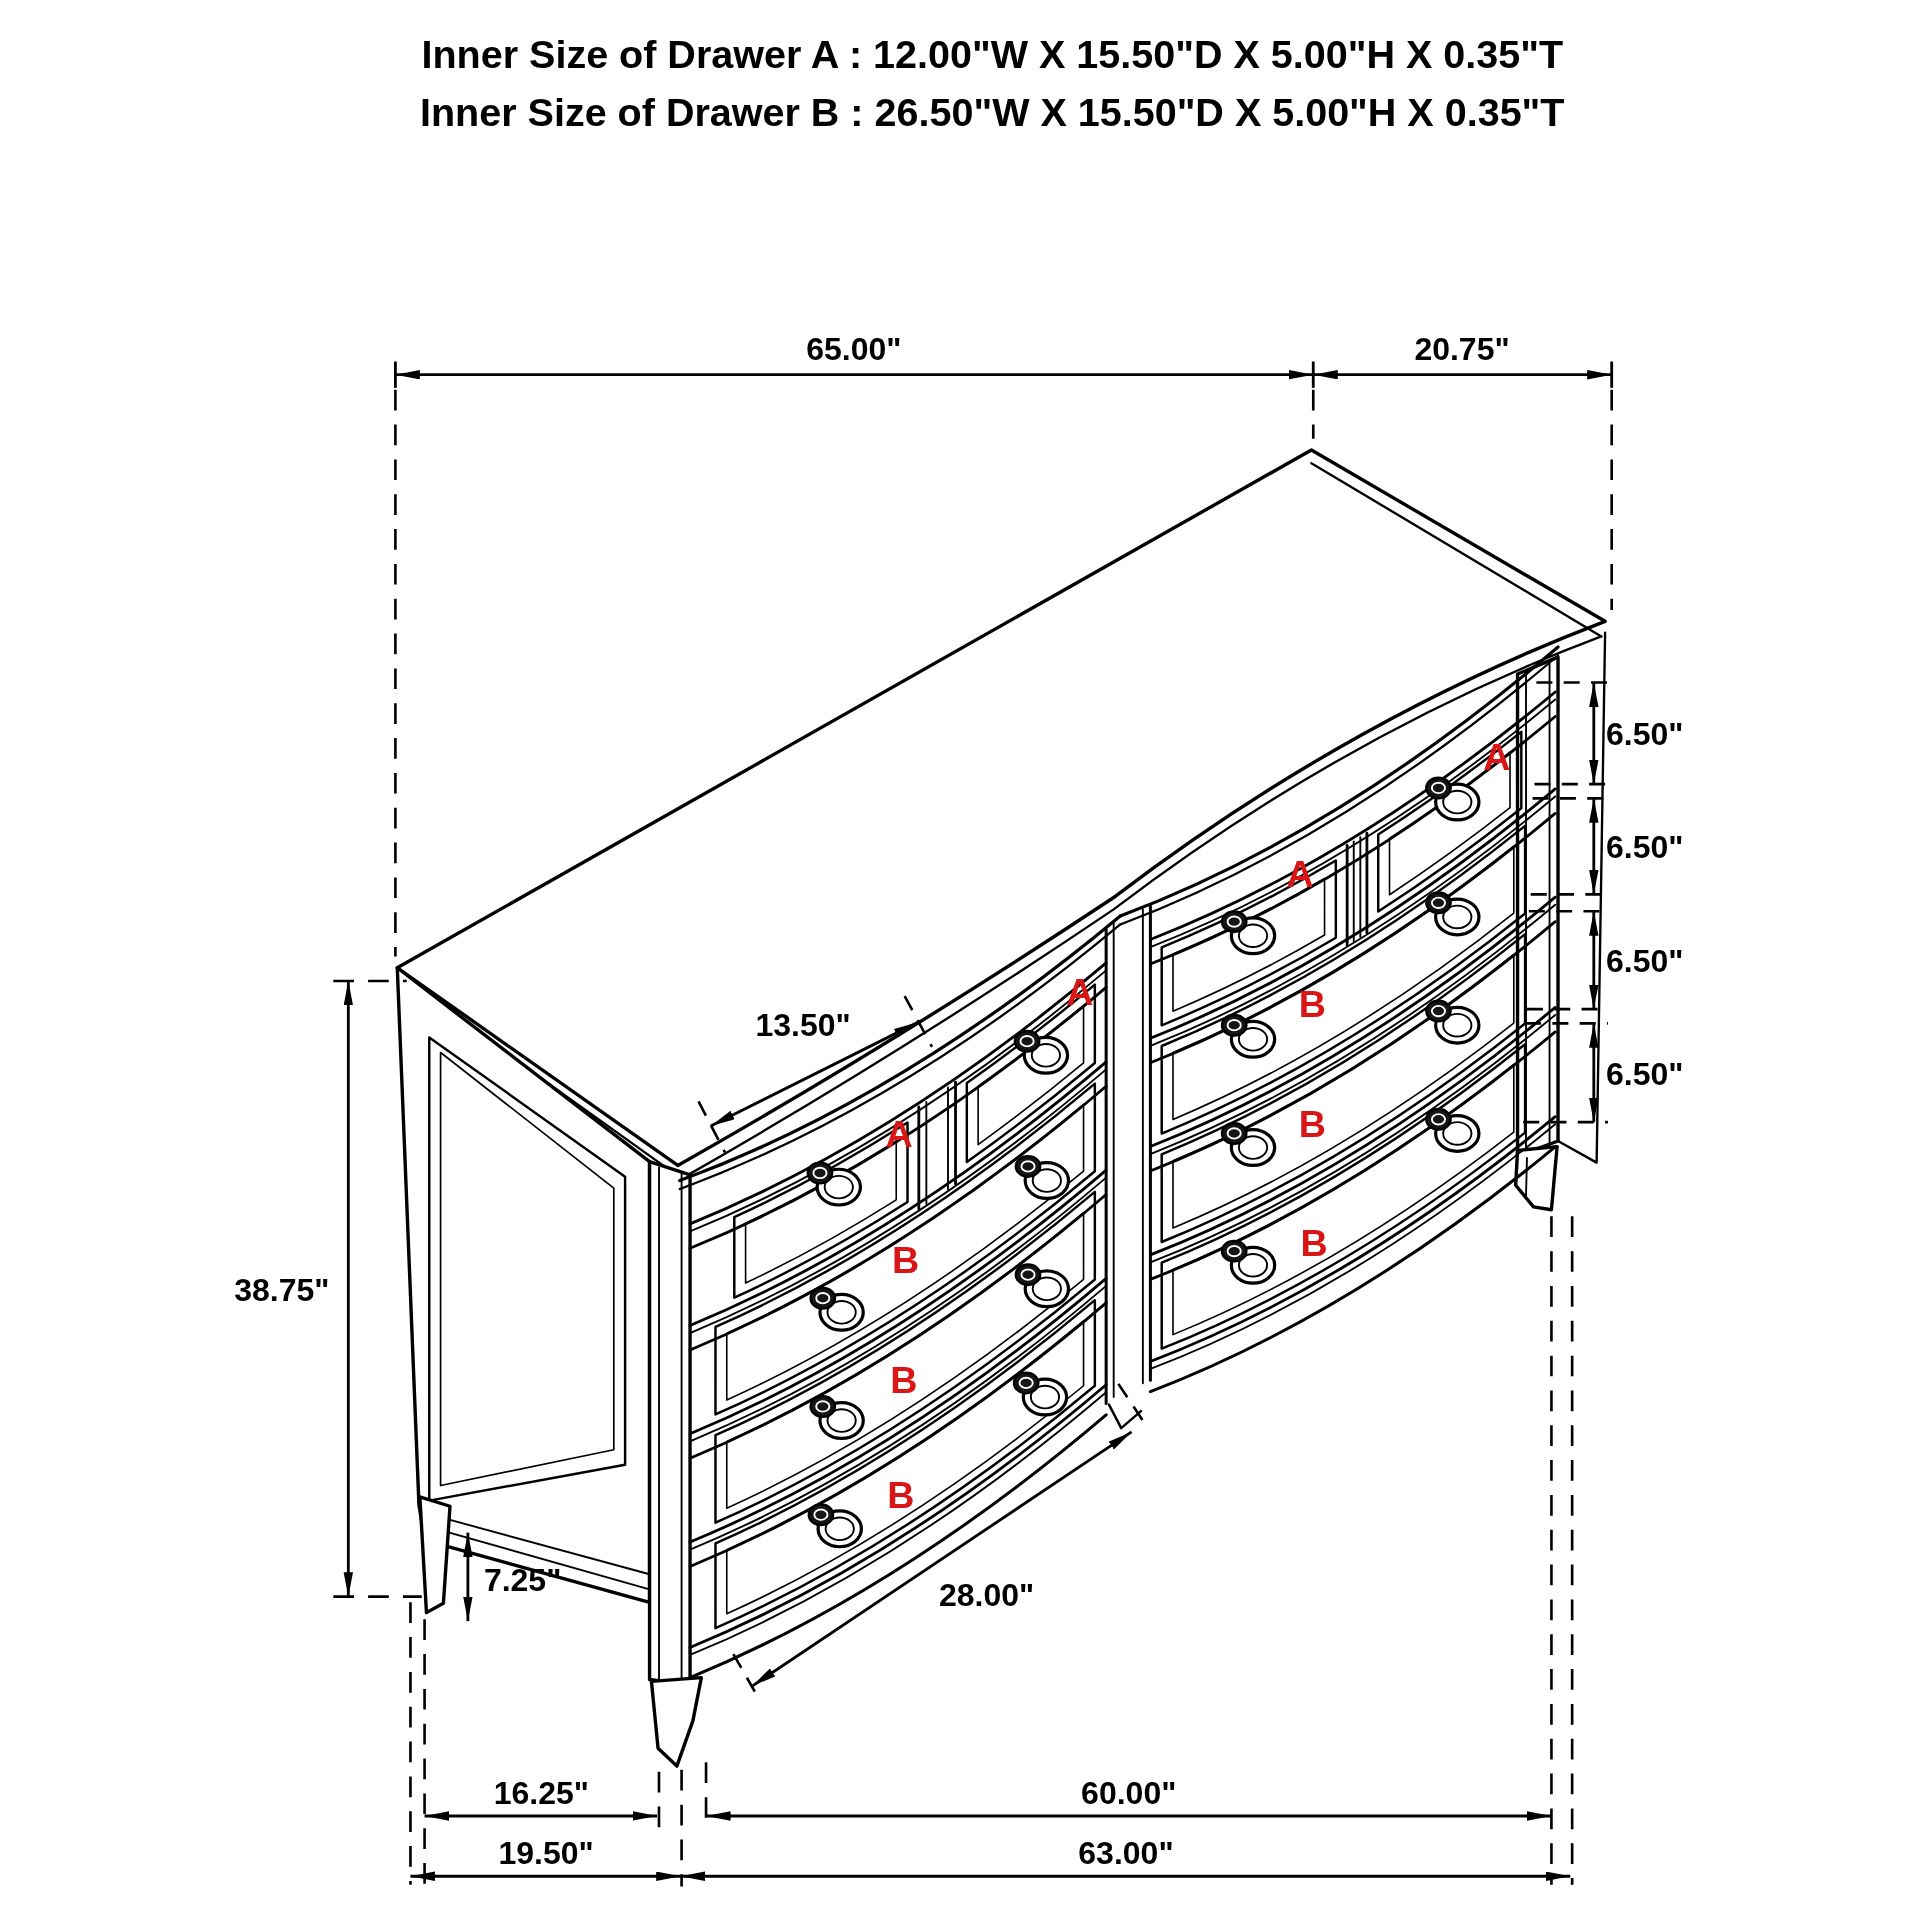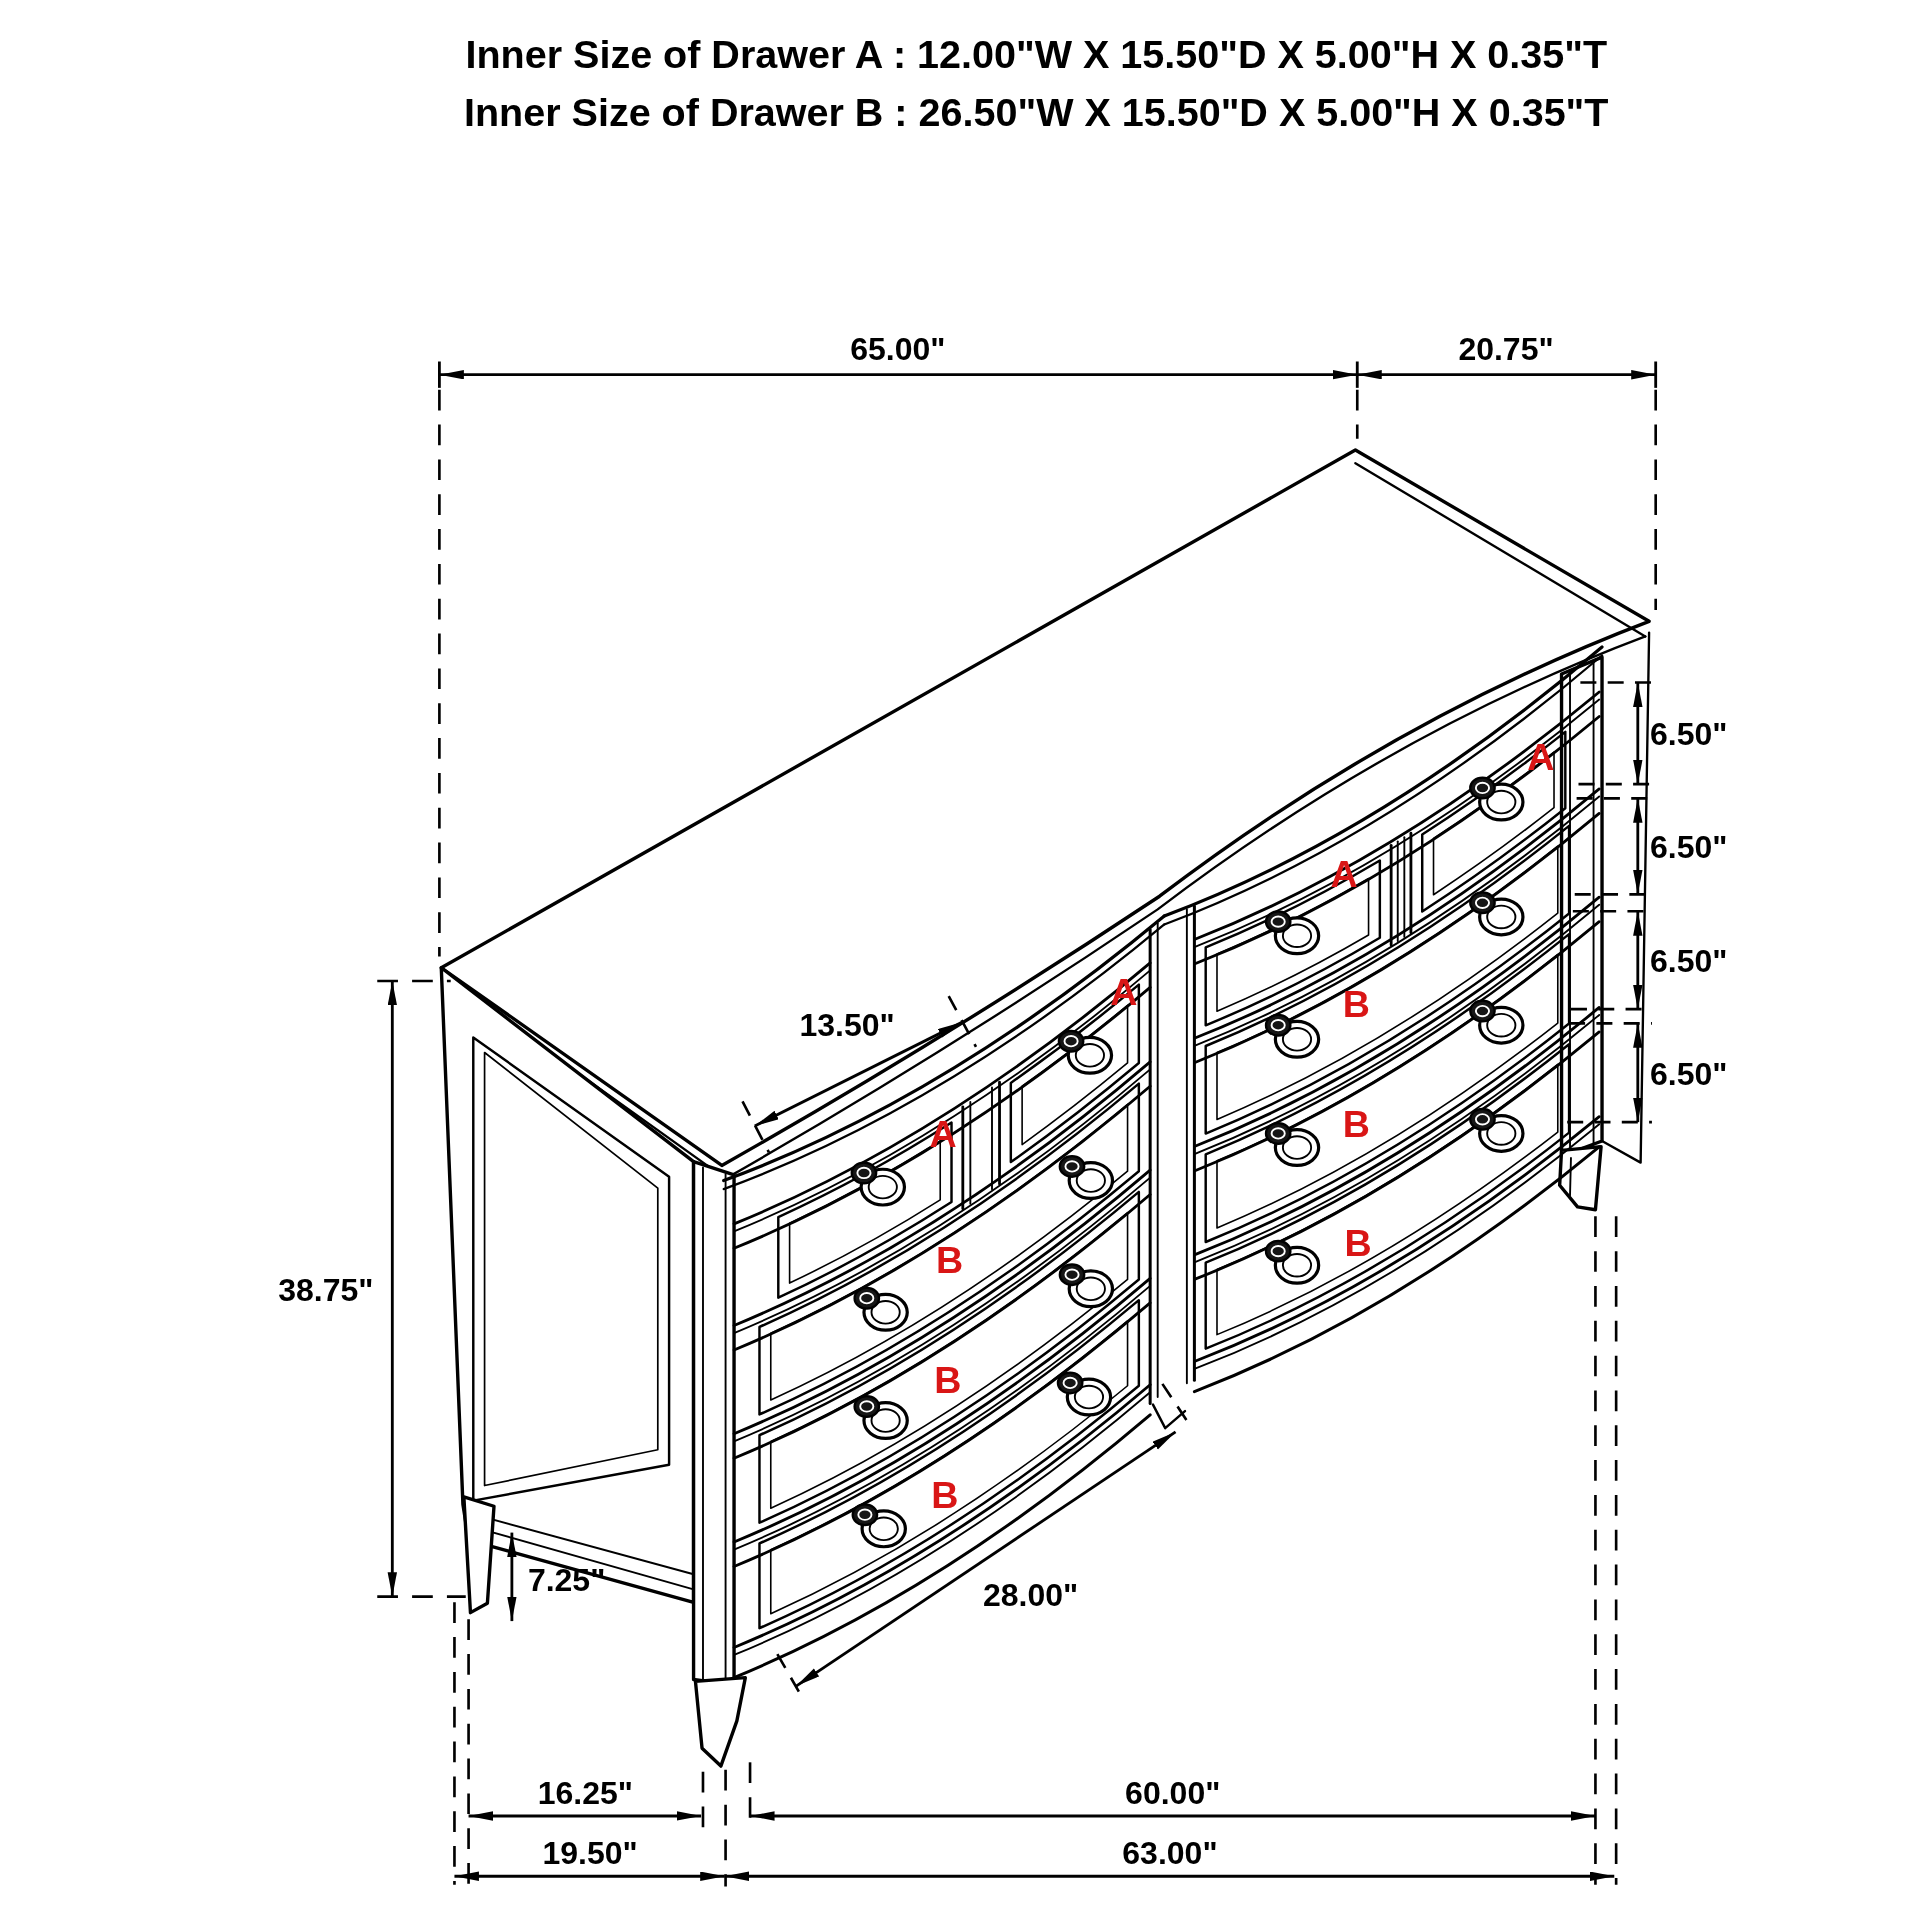--- a/index.html
+++ b/index.html
@@ -1,17 +1,17 @@
 <!DOCTYPE html>
 <html style="--ink: #000000; --red: #d91616; --paper: #ffffff;font-size:15px"><head>
 <meta charset="utf-8">
 <style>
   :root{ --ink:#000; --red:#d91616; --paper:#fff; }
   html,body{margin:0;padding:0;background:var(--paper);}
-  .stage{width:1696px;height:1928px;position:relative;background:var(--paper);margin-left:44px;}
+  .stage{width:1696px;height:1928px;position:relative;background:var(--paper);}
   svg{display:block;}
   text{font-family:"Liberation Sans","DejaVu Sans",sans-serif;font-weight:bold;fill:var(--ink);}
   .title-text{font-size:42px;}
   .dim-text{font-size:34px;}
   .red-letter{font-size:40px;fill:var(--red);}
   .outline{stroke:var(--ink);fill:#fff;stroke-width:3.6;stroke-linejoin:round;}
   .ln{stroke:var(--ink);fill:none;stroke-linejoin:round;stroke-linecap:round;}
   .dim{stroke:var(--ink);stroke-width:3;fill:none;}
   .ext{stroke:var(--ink);stroke-width:2.8;fill:none;stroke-dasharray:22 15;}
   .tick{stroke:var(--ink);stroke-width:3;fill:none;}

